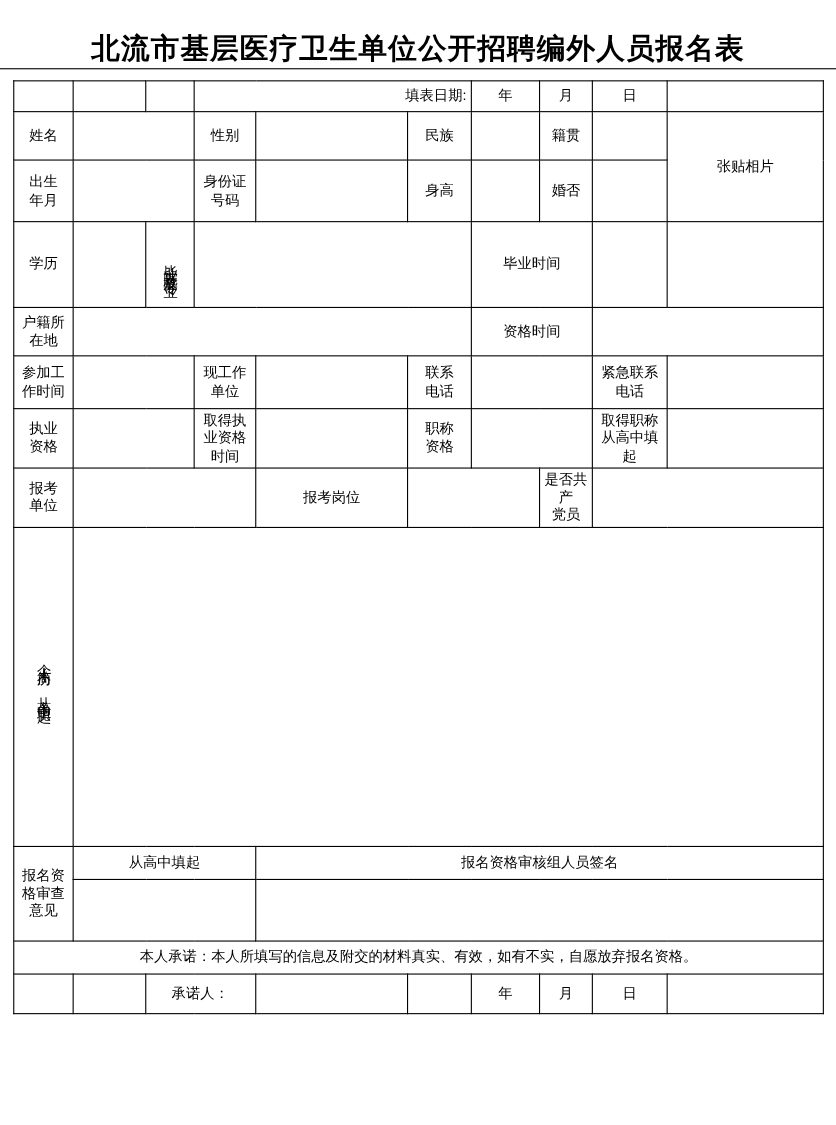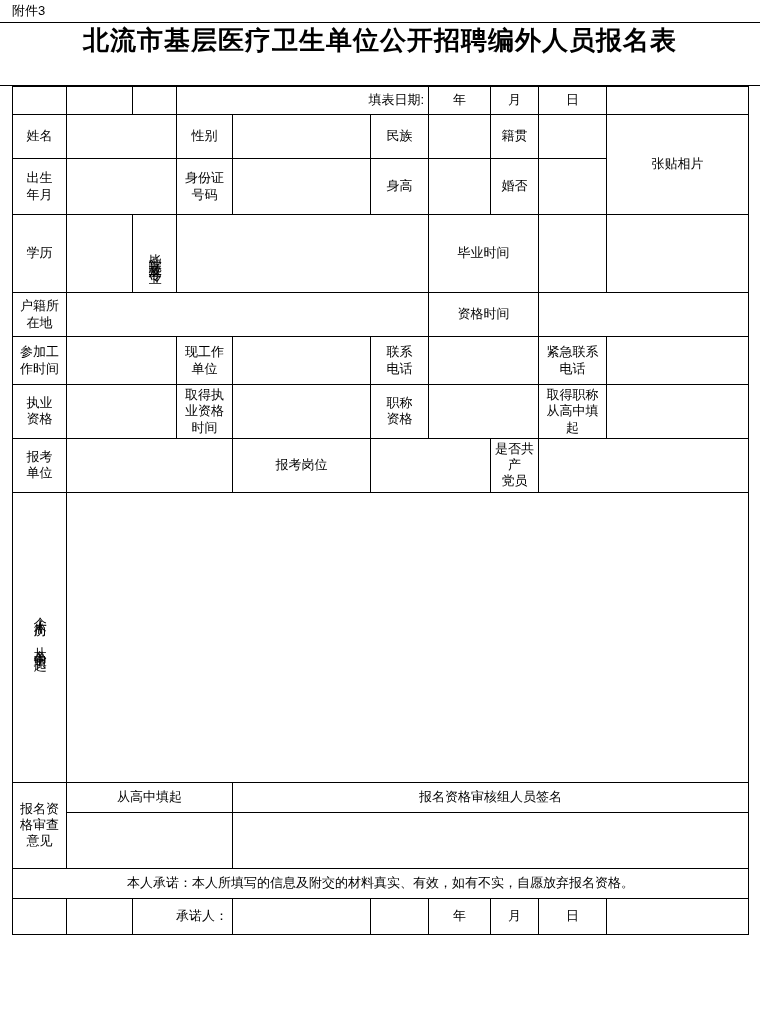--- a/index.html
+++ b/index.html
@@ -31,35 +31,35 @@
     font-size: 13px;
   }
   .attach-row .tag {
     font-size: 13px;
   }
   
   .title-band {
     height: 62px;
     border-bottom: 1px solid #000;
     display: flex;
-    align-items: flex-start;
+    align-items: flex-end;
     justify-content: center;
   }
   .doc-title {
     font-family: "Liberation Serif", serif;
     font-weight: bold;
     font-size: 26px;
     letter-spacing: 1px;
   }
   
   table.form {
     border-collapse: collapse;
     table-layout: fixed;
     width: 736px;
-    margin: 0 12px;
+    margin: 10px 12px;
   }
   table.form td {
     border: 1px solid #000;
     font-size: 13px;
     text-align: center;
     vertical-align: middle;
     padding: 2px 3px;
     line-height: 1.25;
     word-break: break-all;
   }
@@ -83,23 +83,20 @@
   .tall-resume {
     height: 290px;
   }
   .cell-left { text-align: left; padding-left: 6px; }
 </style>
 </head>
 <body>
 
 <div class="page">
 
-  <div class="attach-row">
-    <span class="tag">附件3</span>
-  </div>
 
   <div class="title-band">
     <div class="doc-title">北流市基层医疗卫生单位公开招聘编外人员报名表</div>
   </div>
 
   <table class="form">
     <colgroup>
       <col style="width:54px">
       <col style="width:66px">
       <col style="width:44px">
@@ -260,21 +257,21 @@
       <td colspan="6"></td>
     </tr>
 
     <tr class="promise-row" style="height:30px">
       <td colspan="10">本人承诺：本人所填写的信息及附交的材料真实、有效，如有不实，自愿放弃报名资格。</td>
     </tr>
 
     <tr style="height:36px">
       <td></td>
       <td></td>
-      <td colspan="2" style="text-align:right;padding-right:4px;">承诺人：</td>
+      <td colspan="2" style="padding-right:4px;">承诺人：</td>
       <td></td>
       <td></td>
       <td>年</td>
       <td>月</td>
       <td>日</td>
       <td></td>
     </tr>
   </tbody>
     </table>
 

